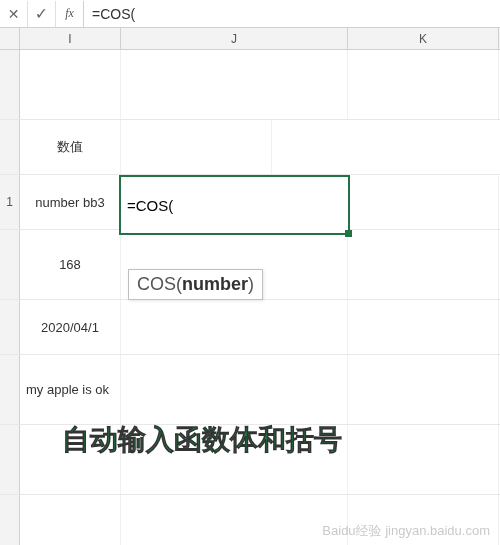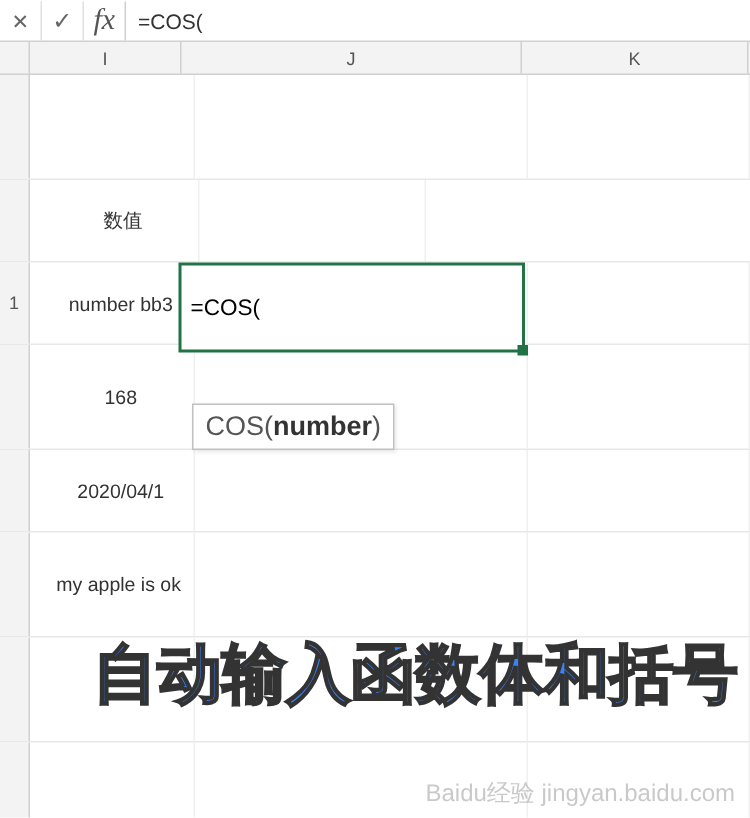--- a/index.html
+++ b/index.html
@@ -24,21 +24,21 @@
       display: flex;
       align-items: center;
       justify-content: center;
       color: #666;
       font-size: 14px;
       border-right: 1px solid #e0e0e0;
       cursor: pointer;
     }
     .formula-btn.cancel { color: #666; }
     .formula-btn.enter { color: #666; font-size: 16px; }
-    .formula-btn.fx { font-style: italic; font-family: serif; color: #555; font-size: 20px; border-right: 1px solid #d0d0d0; }
+    .formula-btn.fx { font-style: italic; font-family: serif; color: #555; font-size: 12px; border-right: 1px solid #d0d0d0; }
     .formula-input {
       flex: 1;
       padding: 0 8px;
       font-size: 14px;
       border: none;
       outline: none;
       color: #333;
     }
     .col-headers {
       height: 22px;
@@ -82,21 +82,21 @@
       display: flex;
       align-items: center;
       padding: 0 6px;
       font-size: 13px;
       color: #333;
       border-right: 1px solid #f0f0f0;
       overflow: hidden;
       white-space: nowrap;
     }
     .cell.center { justify-content: center; }
-    .cell-I { width: 101px; margin-left: 12px; }
+    .cell-I { width: 101px; }
     .cell-J { width: 227px; }
     .cell-K { width: 151px; }
     .active-cell {
       position: absolute;
       left: 119px;
       top: 125px;
       width: 231px;
       height: 60px;
       border: 2px solid #217346;
       background: #fff;
@@ -124,32 +124,32 @@
       font-size: 18px;
       color: #555;
       z-index: 6;
       box-shadow: 1px 1px 3px rgba(0,0,0,0.1);
     }
     .tooltip b { font-weight: bold; color: #333; }
     .annotation {
       position: absolute;
       left: 62px;
       top: 371px;
-      font-size: 43px;
-      font-weight: bold;
-      color: #3b82f6;
+      font-size: 28px;
+      font-weight: normal;
+      color: #15803d;
       -webkit-text-stroke: 1.5px #333;
       z-index: 10;
       letter-spacing: 0;
     }
     .watermark {
       position: absolute;
       right: 10px;
       bottom: 6px;
-      font-size: 16px;
+      font-size: 13px;
       color: rgba(120,120,120,0.4);
       z-index: 2;
       text-align: right;
       line-height: 1.2;
     }
   </style>
 </head>
 <body>
 
 <div class="formula-bar">

